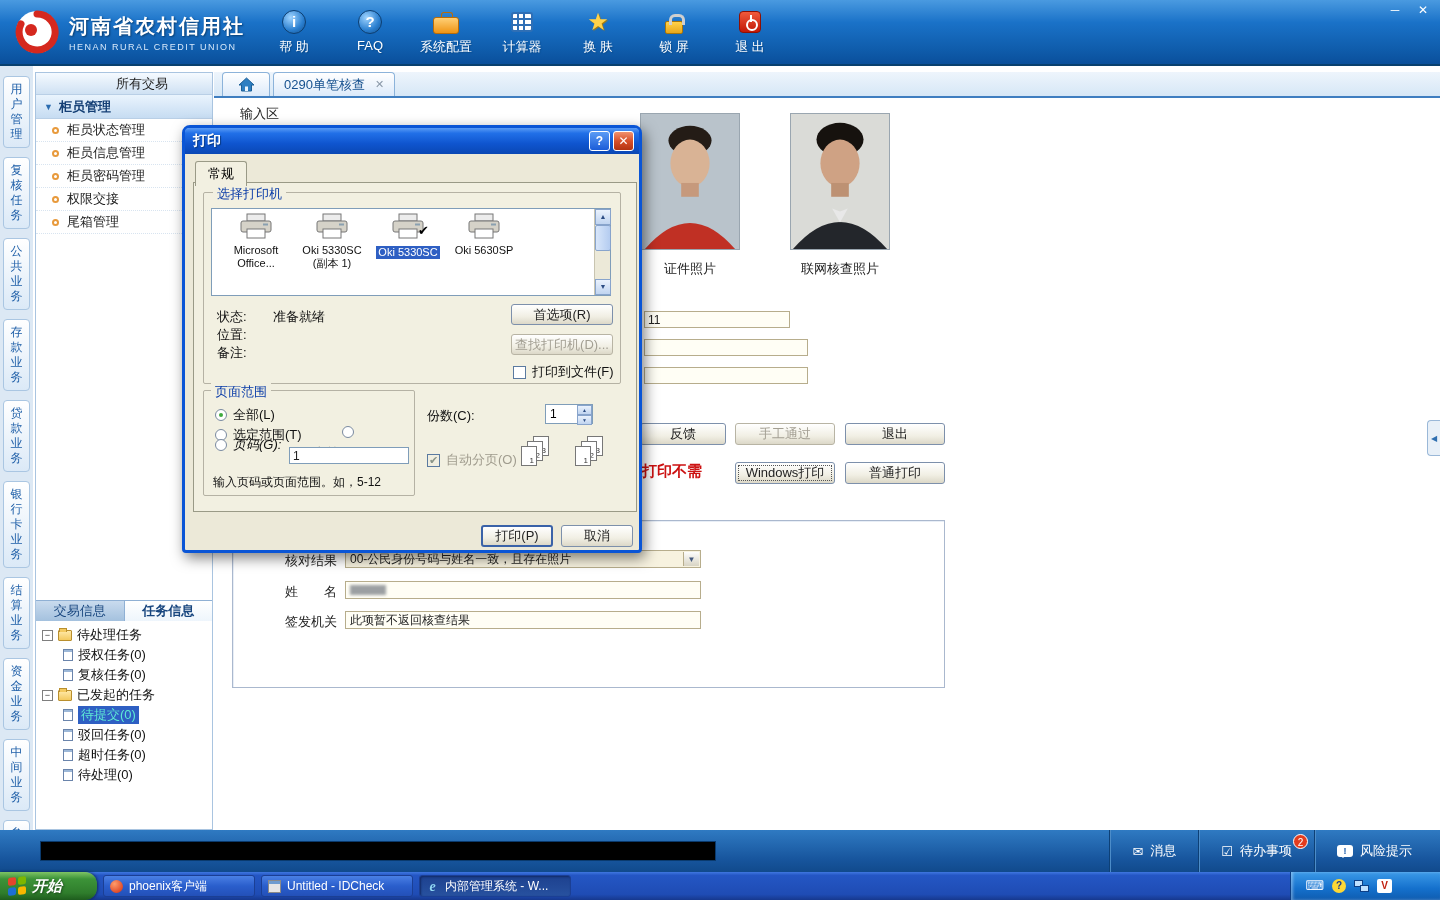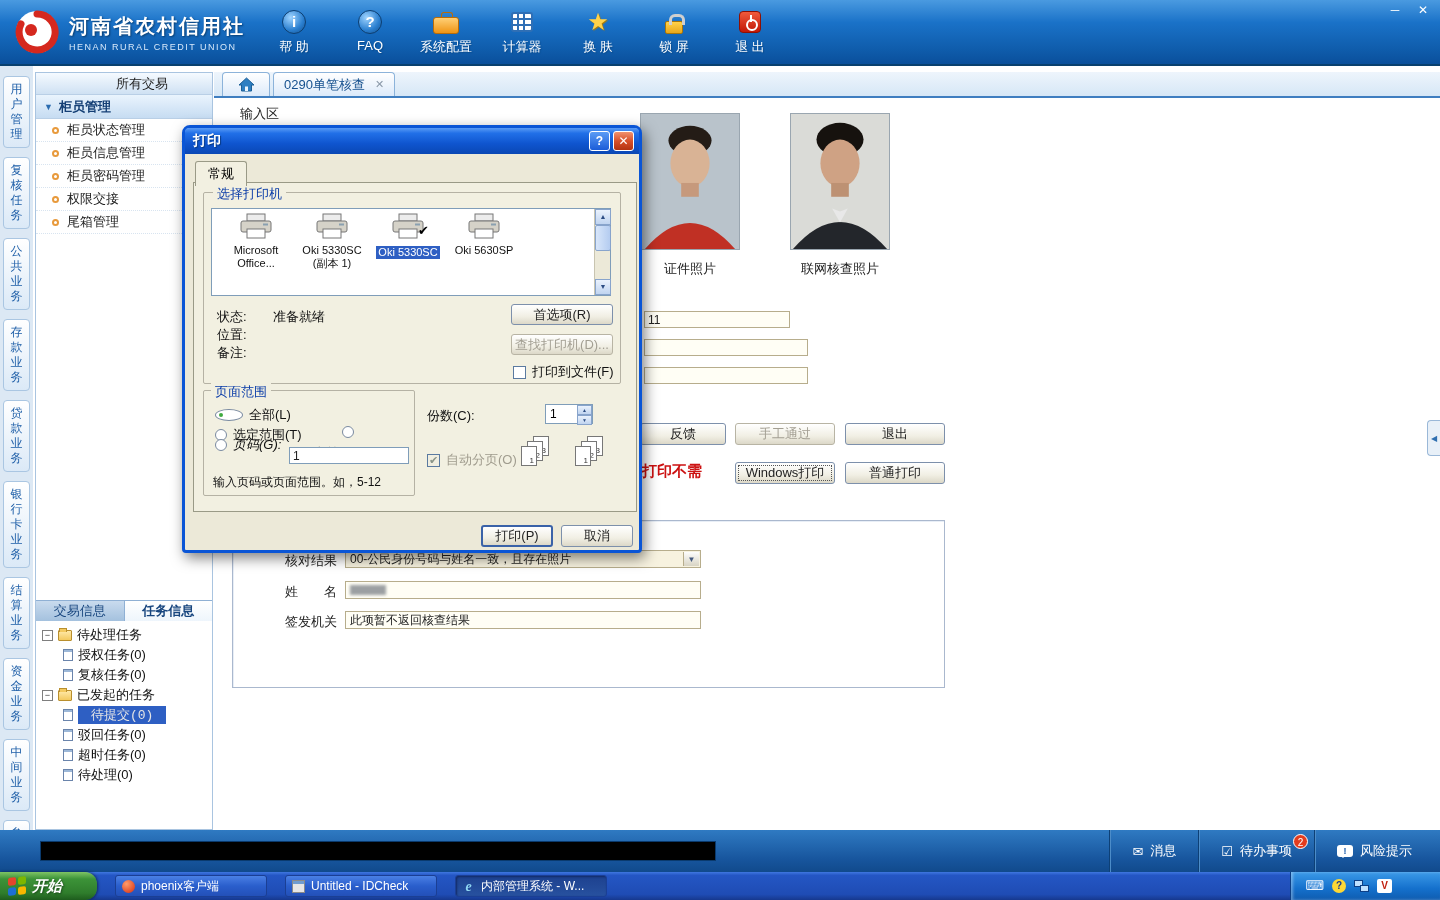--- a/index.html
+++ b/index.html
@@ -76,21 +76,21 @@
   .trow { height:20px; display:flex; align-items:center; gap:5px; cursor:pointer; }
   .trow .ind1 { width:16px; }
   .expbox { width:11px; height:11px; border:1px solid #7e7e7e; background:#fff; font-size:9px; line-height:9px;
             text-align:center; color:#333; flex:none; }
   .folder { width:14px; height:11px; background:linear-gradient(#ffe9a8,#f3c95f); border:1px solid #b98f2e;
             border-radius:1px; position:relative; flex:none; }
   .folder::before { content:""; position:absolute; left:0; top:-3px; width:6px; height:3px;
             background:#f3c95f; border:1px solid #b98f2e; border-bottom:none; }
   .page { width:10px; height:12px; background:#fff; border:1px solid #6a84ab; flex:none;
           box-shadow:inset 0 2px 0 #9db8d8; }
-  .sel { background:#2e5fc3; color:#e5e5e5; padding:0 13px;font-family:Liberation Mono, monospace; }
+  .sel { background:#2e5fc3; color:#5eead4; padding:0 3px; }
 
   
   .main { position:absolute; left:214px; top:72px; width:1226px; height:758px; background:#fff; }
   .tabbar { position:absolute; left:0; top:0; width:100%; height:26px;
             background:linear-gradient(#eef5fc,#d6e7f6); border-bottom:2px solid #3f7ec0;
             display:flex; align-items:flex-end; padding-left:8px; gap:3px; }
   .tab-home { width:48px; height:24px; border:1px solid #8cb3da; border-bottom:none; border-radius:4px 4px 0 0;
               background:linear-gradient(#ffffff,#dceafa); display:flex; align-items:center; justify-content:center; cursor:pointer; }
   .tab-act { height:24px; padding:0 10px; display:flex; align-items:center; gap:10px;
              background:linear-gradient(#ffffff,#dceafa); border:1px solid #8cb3da; border-bottom:none;
@@ -179,21 +179,21 @@
   .taskbar { position:absolute; left:0; top:872px; width:1440px; height:28px;
              background:linear-gradient(180deg,#3f77e0 0%,#2456c4 12%,#1f4cb4 80%,#16388e 100%); display:flex; align-items:center; }
   .startbtn { height:28px; width:97px; border-radius:0 12px 12px 0; display:flex; align-items:center; gap:6px;
               padding:0 12px 0 8px; cursor:pointer;
               background:linear-gradient(180deg,#7ec465 0%,#3c9338 25%,#2f7d2c 75%,#1e5c1d 100%);
               box-shadow:1px 0 3px rgba(0,0,0,.5); }
   .startbtn .s-lbl { color:#fff; font-size:15px; font-weight:bold; font-style:italic; text-shadow:1px 1px 2px #1c4a1b; }
   .flag { width:18px; height:18px; display:grid; grid-template-columns:1fr 1fr; grid-template-rows:1fr 1fr; gap:2px;
           transform:skewY(-6deg); }
   .flag i { border-radius:2px; }
-  .taskbtn { width:152px; height:22px; margin-left:18px; border-radius:3px; border:1px solid #1b3f94;
+  .taskbtn { width:152px; height:22px; margin-left:6px; border-radius:3px; border:1px solid #1b3f94;
              background:linear-gradient(180deg,#4a80e4,#2a5ecc 50%,#2350b8); color:#fff; font-size:12px;
              display:flex; align-items:center; gap:6px; padding:9px 6px; cursor:pointer;
              white-space:nowrap; overflow:hidden; }
   .taskbtn.pressed { background:linear-gradient(180deg,#1d418f,#27519f); box-shadow:inset 1px 1px 2px #122a66; }
   .tico { width:13px; height:13px; flex:none; }
   .tray { position:absolute; right:0; top:0; height:28px; display:flex; align-items:center; gap:8px; padding:0 10px 0 14px;
           background:linear-gradient(180deg,#3b9ae8,#1470cc 60%,#0f5cb0); border-left:1px solid #0d3f86;
           box-shadow:inset 2px 0 3px rgba(255,255,255,.35); color:#fff; }
   .tray .ticon { font-size:13px; line-height:14px; color:#f0f6ff; }
   .mon { position:relative; width:15px; height:12px; }

